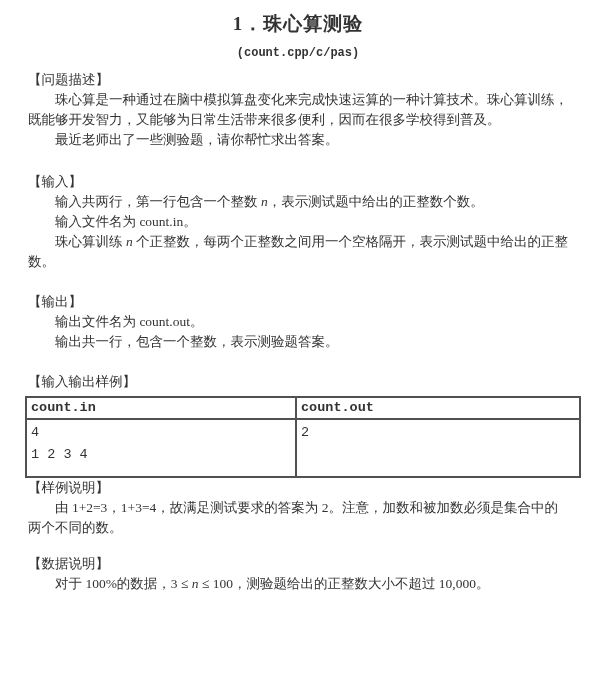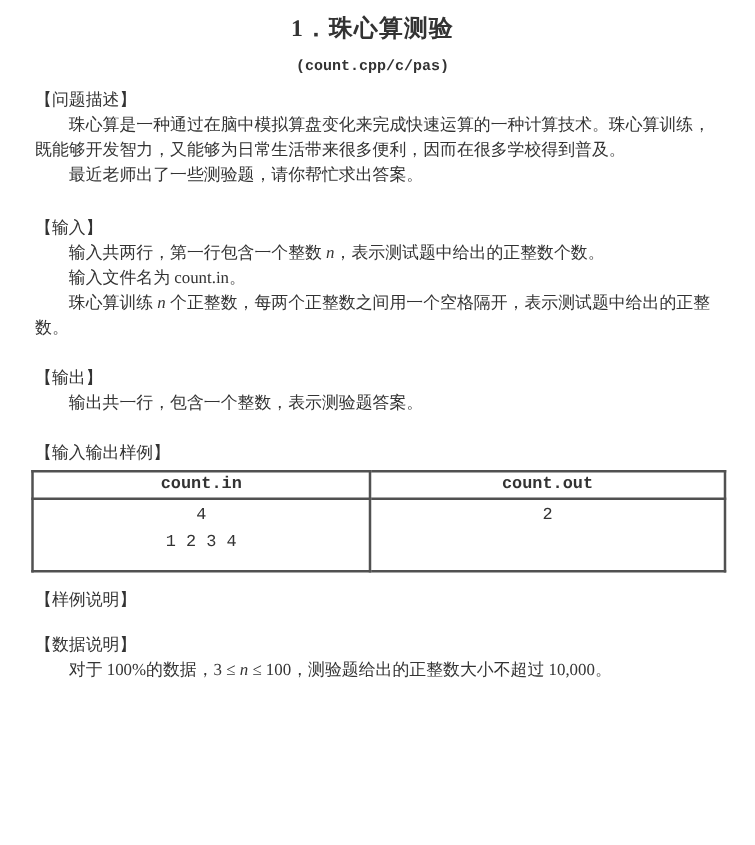--- a/index.html
+++ b/index.html
@@ -30,38 +30,38 @@
     font-family: Liberation Mono, monospace;
     font-weight: bold;
     font-size: 12px;
     line-height: 14px;
   }
   .sec { margin: 0; }
   .sec-problem { margin-top: 10px; }
   .sec-input { margin-top: 22px; }
   .sec-output { margin-top: 20px; }
   .sec-samples { margin-top: 20px; }
-  .sec-explanation { margin-top: 12px; }
+  .sec-explanation { }
   .sec-constraints { margin-top: 16px; }
   .sec-heading { margin: 0; font-weight: normal; }
   .para { margin: 0; text-indent: 2em; }
   .var { font-style: italic; }
   .sample-table {
     border-collapse: collapse;
     table-layout: fixed;
     width: 556px;
     margin: 4px 0 0 -3px;
     font-family: "Liberation Mono", monospace;
     font-size: 13.5px;
   }
   .sample-table th, .sample-table td {
     border: 2px solid #515151;
-    text-align: center;
+    text-align: left;
     vertical-align: top;
-    padding: 2px 20px;
+    padding: 2px 4px;
   }
   .sample-table th {
     font-weight: bold;
     line-height: 16px;
     height: 21px;
   }
   .sample-table td {
     height: 58px;
     line-height: 22px;
     padding-bottom: 8px;
@@ -84,20 +84,21 @@
 
   <div class="sec sec-input">
     <div class="sec-heading">【输入】</div>
     <p class="para"><span>输入共两行，第一行包含一个整数 </span><span class="var">n</span><span>，表示测试题中给出的正整数个数。</span></p>
     <p class="para">输入文件名为 count.in。</p>
     <p class="para"><span>珠心算训练 </span><span class="var">n</span><span> 个正整数，每两个正整数之间用一个空格隔开，表示测试题中给出的正整数。</span></p>
   </div>
 
   <div class="sec sec-output">
     <div class="sec-heading">【输出】</div>
+    <p class="para">输出文件名为 count.out。</p>
     <p class="para">输出共一行，包含一个整数，表示测验题答案。</p>
   </div>
 
   <div class="sec sec-samples">
     <div class="sec-heading">【输入输出样例】</div>
     <table class="sample-table">
       <tbody>
           <tr>
         <th class="col-in">count.in</th>
         <th>count.out</th>
@@ -110,20 +111,21 @@
         <td>
           <div>2</div>
         </td>
       </tr>
     </tbody>
       </table>
   </div>
 
   <div class="sec sec-explanation">
     <div class="sec-heading">【样例说明】</div>
+    <p class="para">由 1+2=3，1+3=4，故满足测试要求的答案为 2。注意，加数和被加数必须是集合中的两个不同的数。</p>
   </div>
 
   <div class="sec sec-constraints">
     <div class="sec-heading">【数据说明】</div>
     <p class="para"><span>对于 100%的数据，3 ≤ </span><span class="var">n</span><span> ≤ 100，测验题给出的正整数大小不超过 10,000。</span></p>
   </div>
 
 </div>
 
 </body></html>

